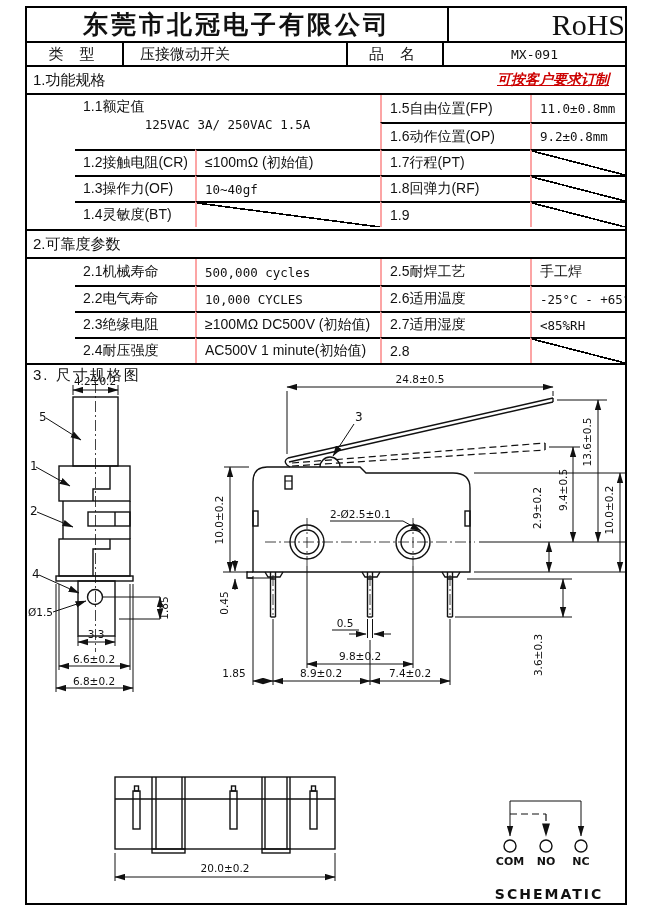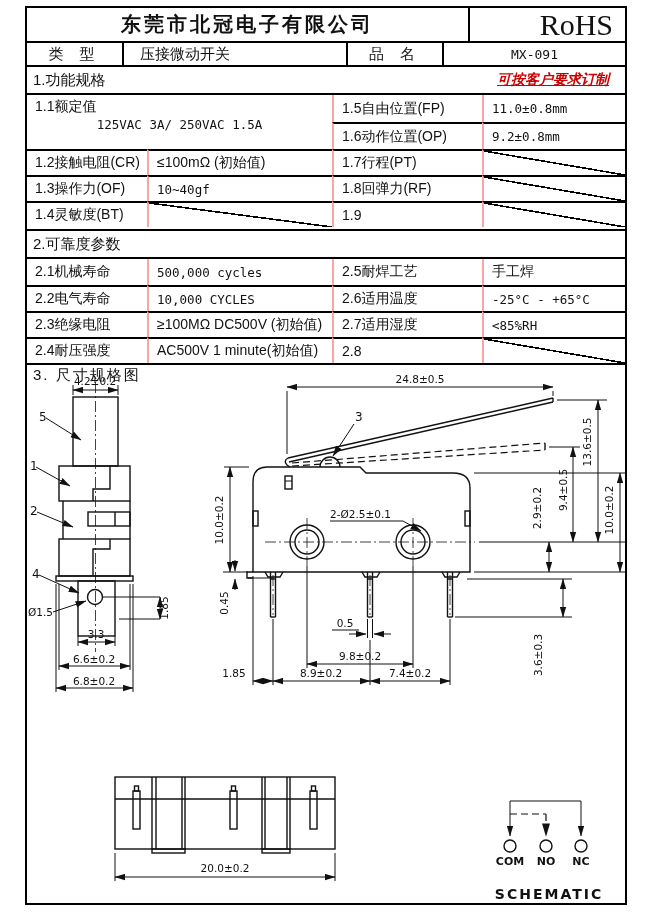--- a/index.html
+++ b/index.html
@@ -2,36 +2,36 @@
 <html><head>
 <meta charset="utf-8">
 <style>
   * { margin:0; padding:0; box-sizing:border-box; }
   html,body { background:#fff; width:650px; height:919px; font-family:"Liberation Sans",sans-serif; color:#111; }
   .page { position:relative; width:650px; height:919px; background:#fff; overflow:hidden; }
   .sheet { position:absolute; left:25px; top:6px; width:602px; height:899px; border:2px solid #000; display:flex; flex-direction:column; }
 
   
   .title-row { height:35px; border-bottom:2px solid #000; display:flex; }
-  .company { flex:1; display:flex; align-items:center; justify-content:center; font-size:20px; font-weight:bold; letter-spacing:3px; }
-  .rohs { width:157px; border-left:2px solid #000; display:flex; align-items:center; justify-content:flex-end; padding-right:12px; font-family:"Liberation Serif",serif; font-size:30px; }
+  .company { flex:1; display:flex; align-items:center; justify-content:center; font-size:25px; font-weight:bold; letter-spacing:3px; }
+  .rohs { width:178px; border-left:2px solid #000; display:flex; align-items:center; justify-content:flex-end; padding-right:0; font-family:"Liberation Serif",serif; font-size:30px; }
 
   .type-row { height:24px; border-bottom:2px solid #000; display:flex; font-size:15px; }
   .type-row > div { display:flex; align-items:center; }
   .tc1 { width:95px; justify-content:center; letter-spacing:6px; }
   .tc2 { width:210px; border-left:2px solid #000; padding-left:16px; }
   .tc3 { width:96px; border-left:2px solid #000; justify-content:center; letter-spacing:6px;margin-left:14px; }
   .tc4 { flex:1; border-left:2px solid #000; justify-content:center; font-family:"DejaVu Sans Mono",monospace; font-size:13px; }
 
   .sec-row { border-bottom:2px solid #000; display:flex; align-items:center; justify-content:space-between; padding:13px 6px; font-size:15px; }
   .sec1 { height:25px; }
   .sec2 { height:22px; border-bottom:2px solid #000; }
   .note { color:#c00; font-style:italic; text-decoration:underline; font-size:14px; padding-right:10px; font-weight:bold; }
 
-  .grid { display:grid; grid-template-columns:120px 185px 150px 1fr; border-bottom:2px solid #000; }
+  .grid { display:grid; grid-template-columns:120px 185px 150px 1fr; border-bottom:2px solid #000;padding-left:48px; }
   .g1 { grid-template-rows:27px 27px 26px 26px 26px; height:136px; }
   .g2 { grid-template-rows:26px 26px 26px 26px; height:106px; }
   .cell { display:flex; align-items:center; padding-left:8px; font-size:14px; overflow:hidden; white-space:nowrap; }
   .bl { border-left:2px solid #fca5a5; }
   .bt { border-top:2px solid #000; }
   .lat { font-family:"DejaVu Sans Mono",monospace; font-size:12.5px; }
   .diag { background:linear-gradient(to right top, transparent calc(50% - 0.8px), #000 calc(50% - 0.8px), #000 calc(50% + 0.8px), transparent calc(50% + 0.8px)); padding:0; }
   .rated { grid-column:1/3; grid-row:1/3; position:relative; }
   .rated .rlab { position:absolute; top:3px; left:8px; font-size:14px; }
   .rated .rval { position:absolute; left:0; right:0; top:22px; text-align:center; }

